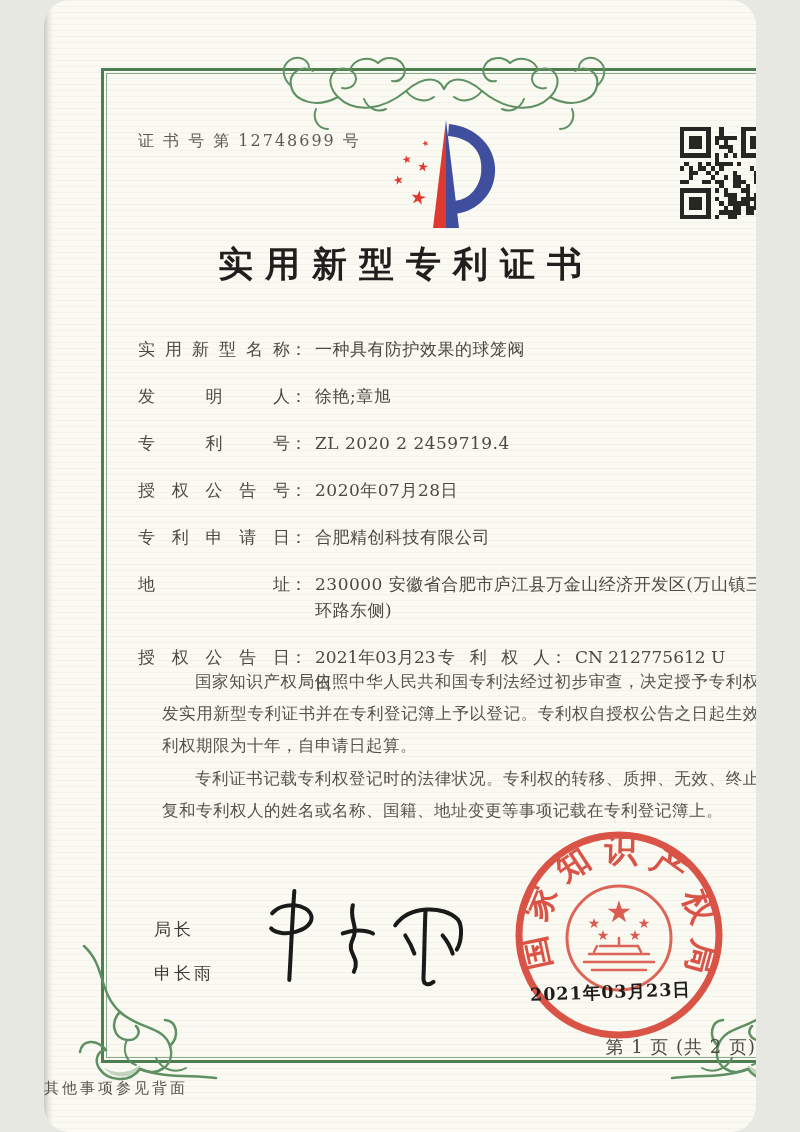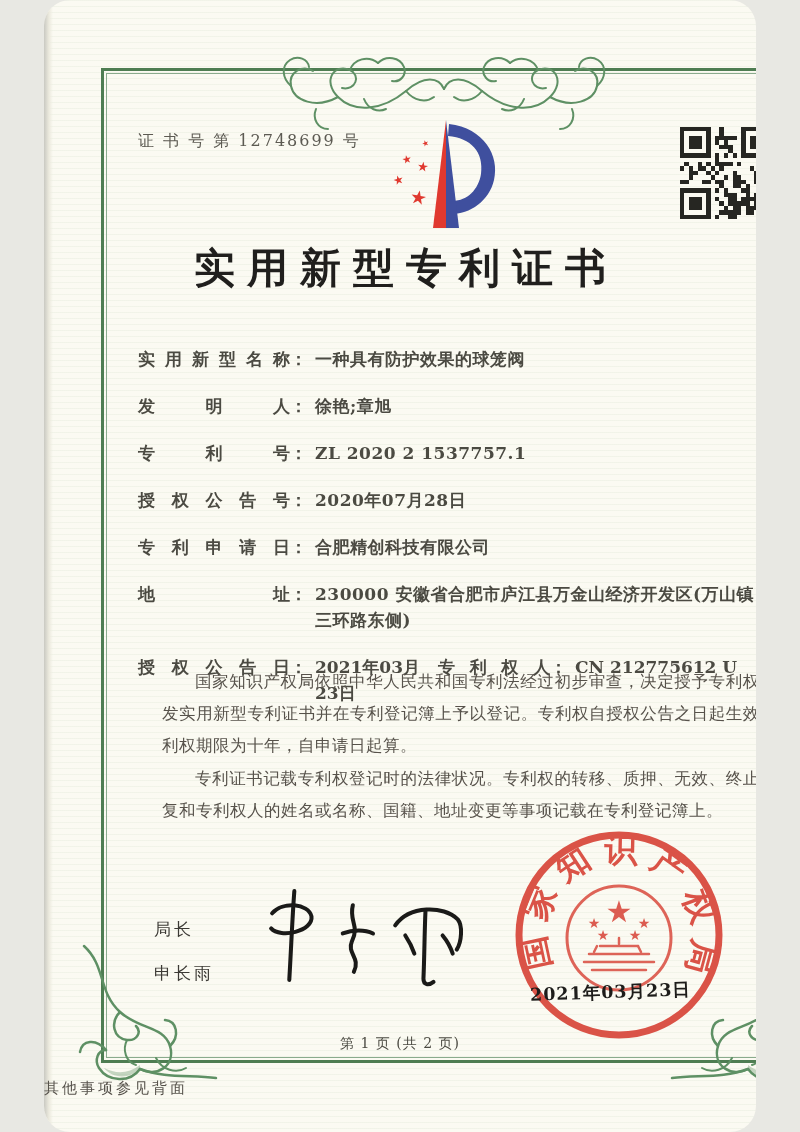--- a/index.html
+++ b/index.html
@@ -33,25 +33,25 @@
     font-family:"DejaVu Sans",sans-serif; }
   .logo .s1 { left:46px; top:30px;  font-size:8px;  transform:rotate(-20deg); }
   .logo .s2 { left:26px; top:44px;  font-size:11px; transform:rotate(-12deg); }
   .logo .s3 { left:41px; top:50px;  font-size:13px; transform:rotate(8deg);  }
   .logo .s4 { left:17px; top:64px;  font-size:12px; transform:rotate(-15deg); }
   .logo .s5 { left:34px; top:78px;  font-size:19px; transform:rotate(10deg); }
 
   .qr { position:absolute; left:636px; top:127px; width:92px; height:92px; }
 
   .title { position:absolute; left:0; top:241px; width:100%; text-align:center;
-    font-size:41px; font-weight:700; letter-spacing:12px; padding-left:12px;
+    font-size:35px; font-weight:700; letter-spacing:12px; padding-left:12px;
     color:#201f1d; }
 
-  .fields { position:absolute; left:94px; top:346px; width:632px;
-    font-size:17px; color:#4b4a42;font-weight:bold; }
+  .fields { position:absolute; left:94px; top:336px; width:632px;
+    font-size:17px; color:#4b4a42; }
   .field-row { display:flex; margin-bottom:21px; line-height:26px; }
   .f-label { display:inline-block; width:152px; text-align:justify;
     text-align-last:justify; flex:none; }
   .f-colon { flex:none; margin-right:8px; }
   .f-value { flex:1; letter-spacing:0.5px; }
   .grant-left { display:flex; width:300px; flex:none; }
   .grant-right { display:flex; flex:1; }
   .g-label { display:inline-block; width:112px; text-align:justify;
     text-align-last:justify; flex:none; }
 
@@ -64,21 +64,21 @@
   .officer .officer-name { margin-top:21px; }
   .signature { position:absolute; left:212px; top:882px; width:232px; height:108px; }
 
   .seal { position:absolute; left:468px; top:828px; width:214px; height:214px;
     opacity:0.93; }
   .seal-date { position:absolute; left:486px; top:980px; width:160px;
     font-size:17.5px; font-weight:700; color:#1d1c1a; letter-spacing:1px;
     transform:rotate(-2deg); white-space:nowrap; }
 
   .page-info { position:absolute; left:0; top:1035px; width:100%;
-    text-align:center; font-size:14px; letter-spacing:1px; color:#4b4a42; }
+    text-align:right; font-size:18px; letter-spacing:1px; color:#4b4a42; }
   .back-note { position:absolute; left:0; top:1079px; width:100%;
     text-align:left; font-size:15px; letter-spacing:3px; color:#56524b; }
 </style>
 </head>
 <body>
 
 <div class="page">
 
   <div class="scan-edge"></div>
 
@@ -280,21 +280,21 @@
       <span class="f-value">一种具有防护效果的球笼阀</span>
     </div>
     <div class="field-row">
       <span class="f-label">发明人</span>
         <span class="f-colon">：</span>
       <span class="f-value">徐艳;章旭</span>
     </div>
     <div class="field-row">
       <span class="f-label">专利号</span>
         <span class="f-colon">：</span>
-      <span class="f-value">ZL 2020 2 1537757.1</span>
+      <span class="f-value">ZL 2020 2 2459719.4</span>
     </div>
     <div class="field-row">
       <span class="f-label">授权公告号</span>
         <span class="f-colon">：</span>
       <span class="f-value">2020年07月28日</span>
     </div>
     <div class="field-row">
       <span class="f-label">专利申请日</span>
         <span class="f-colon">：</span>
       <span class="f-value">合肥精创科技有限公司</span>

